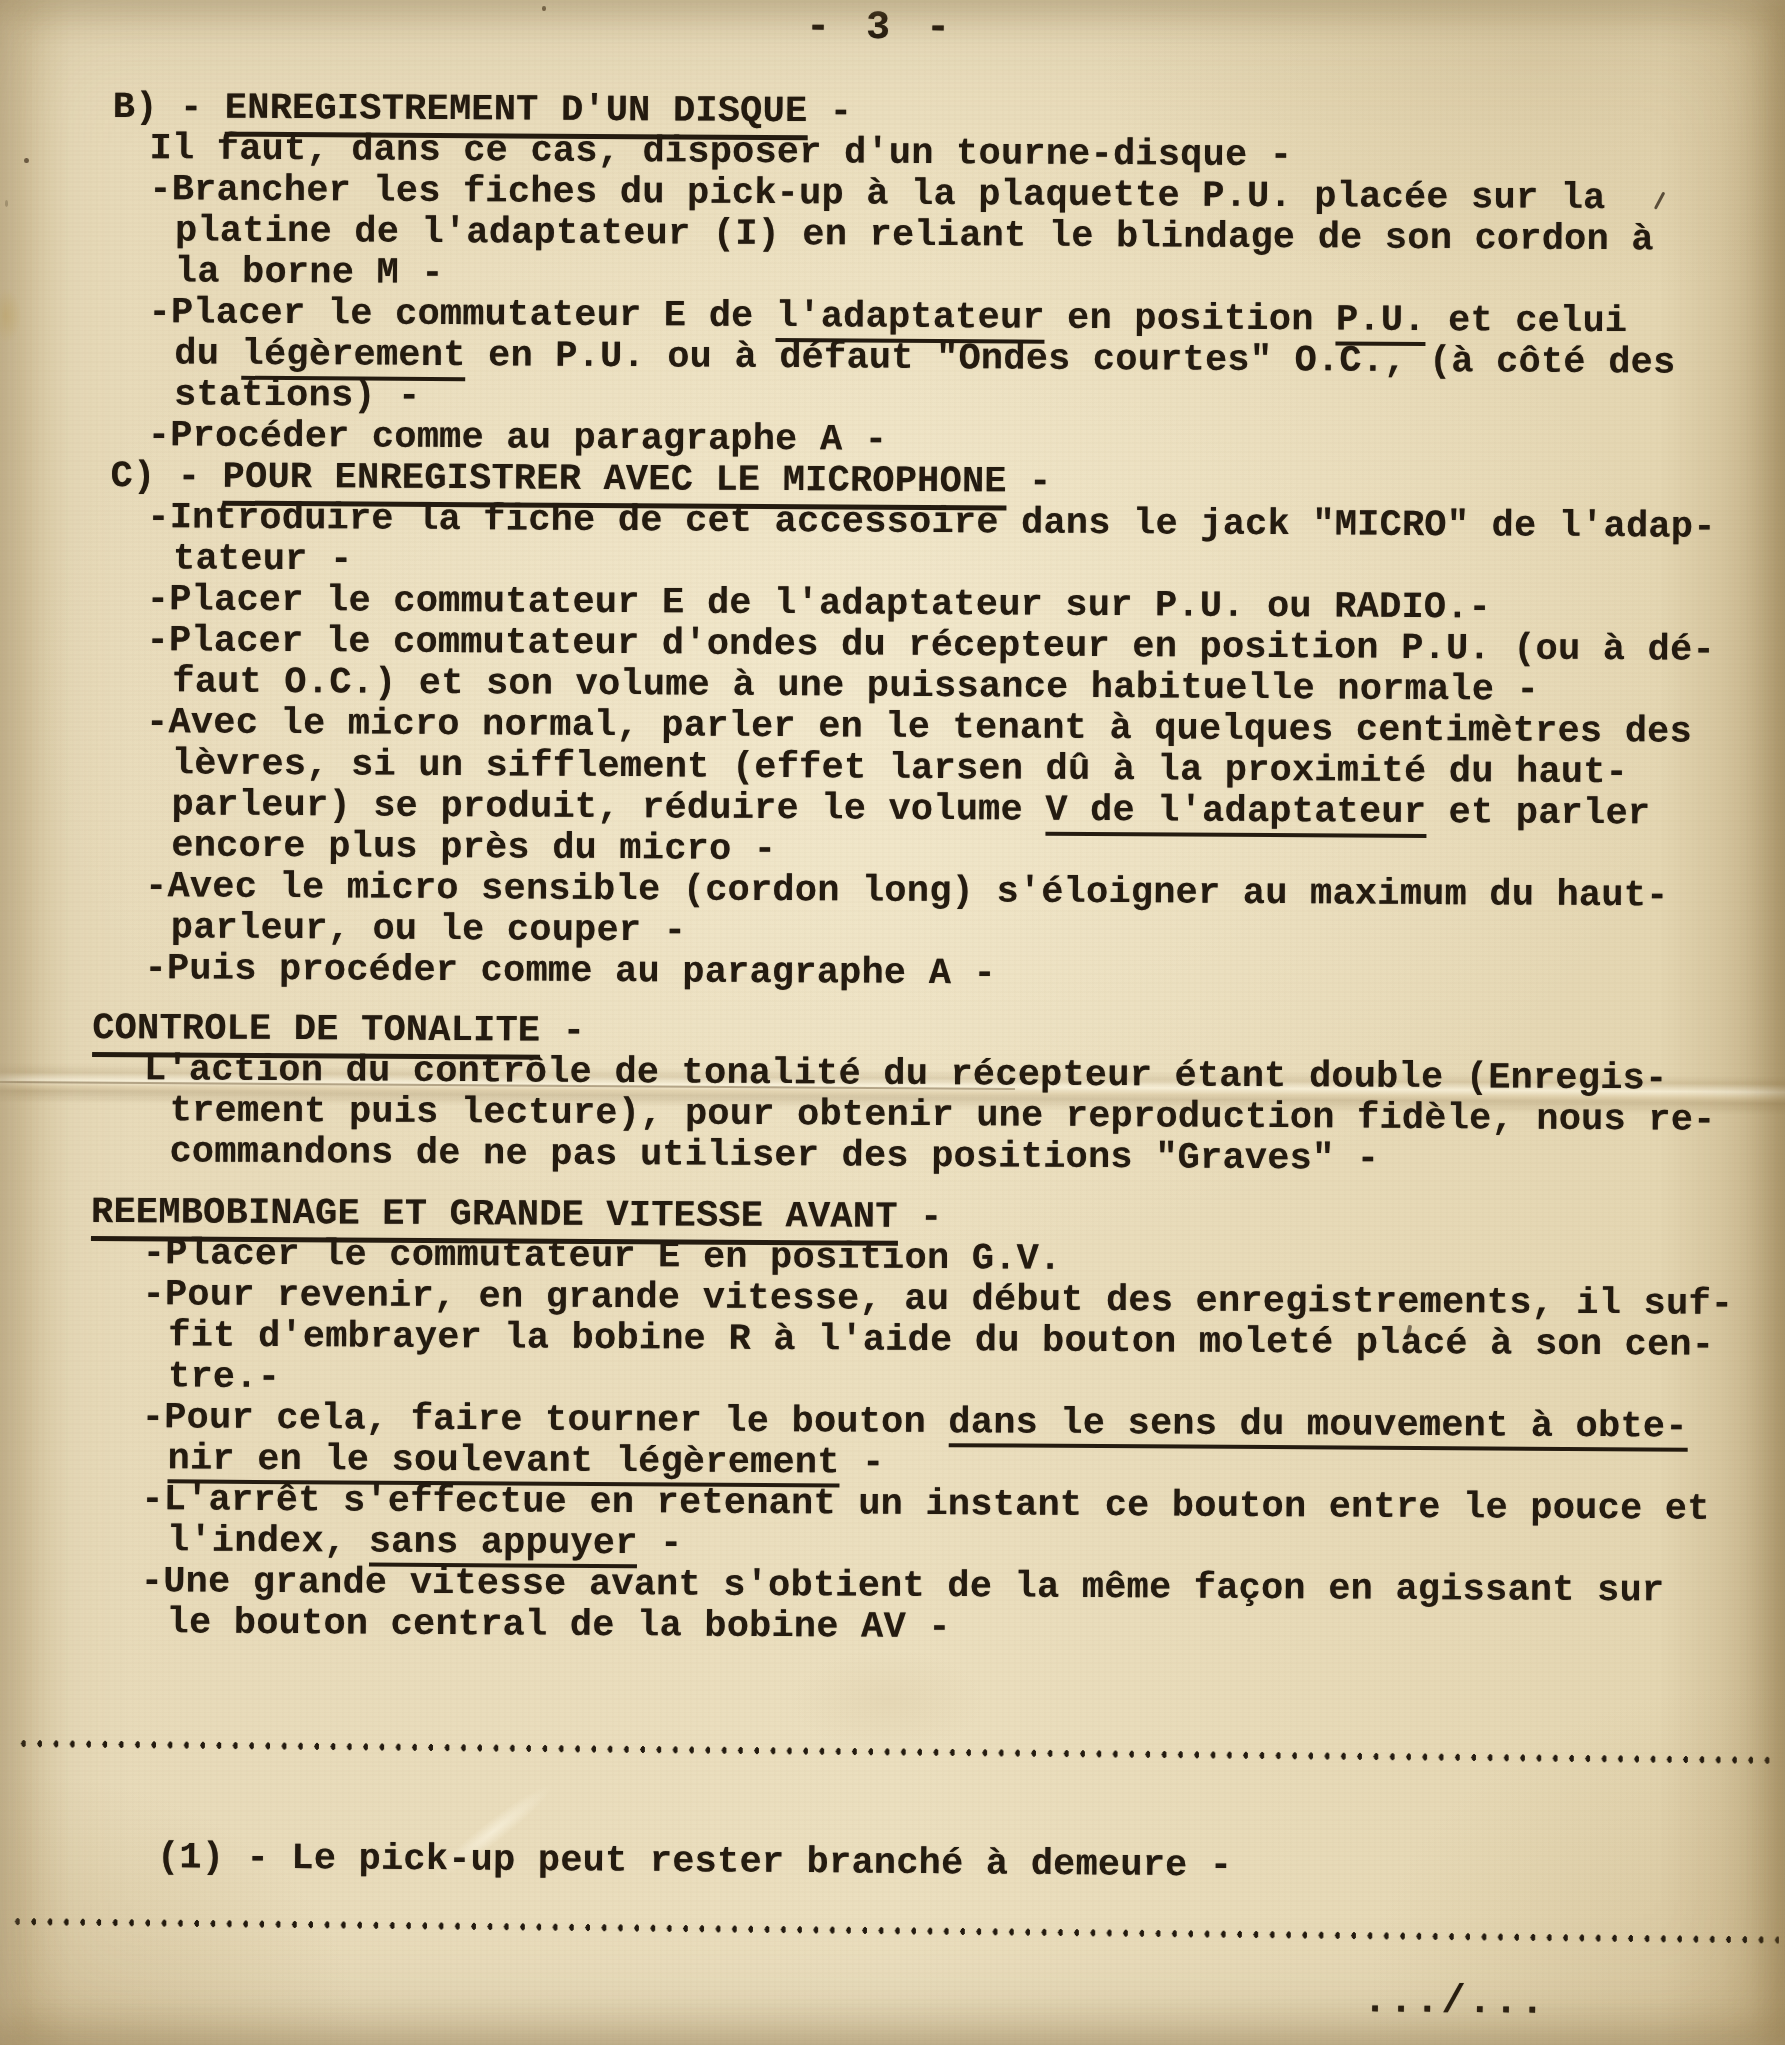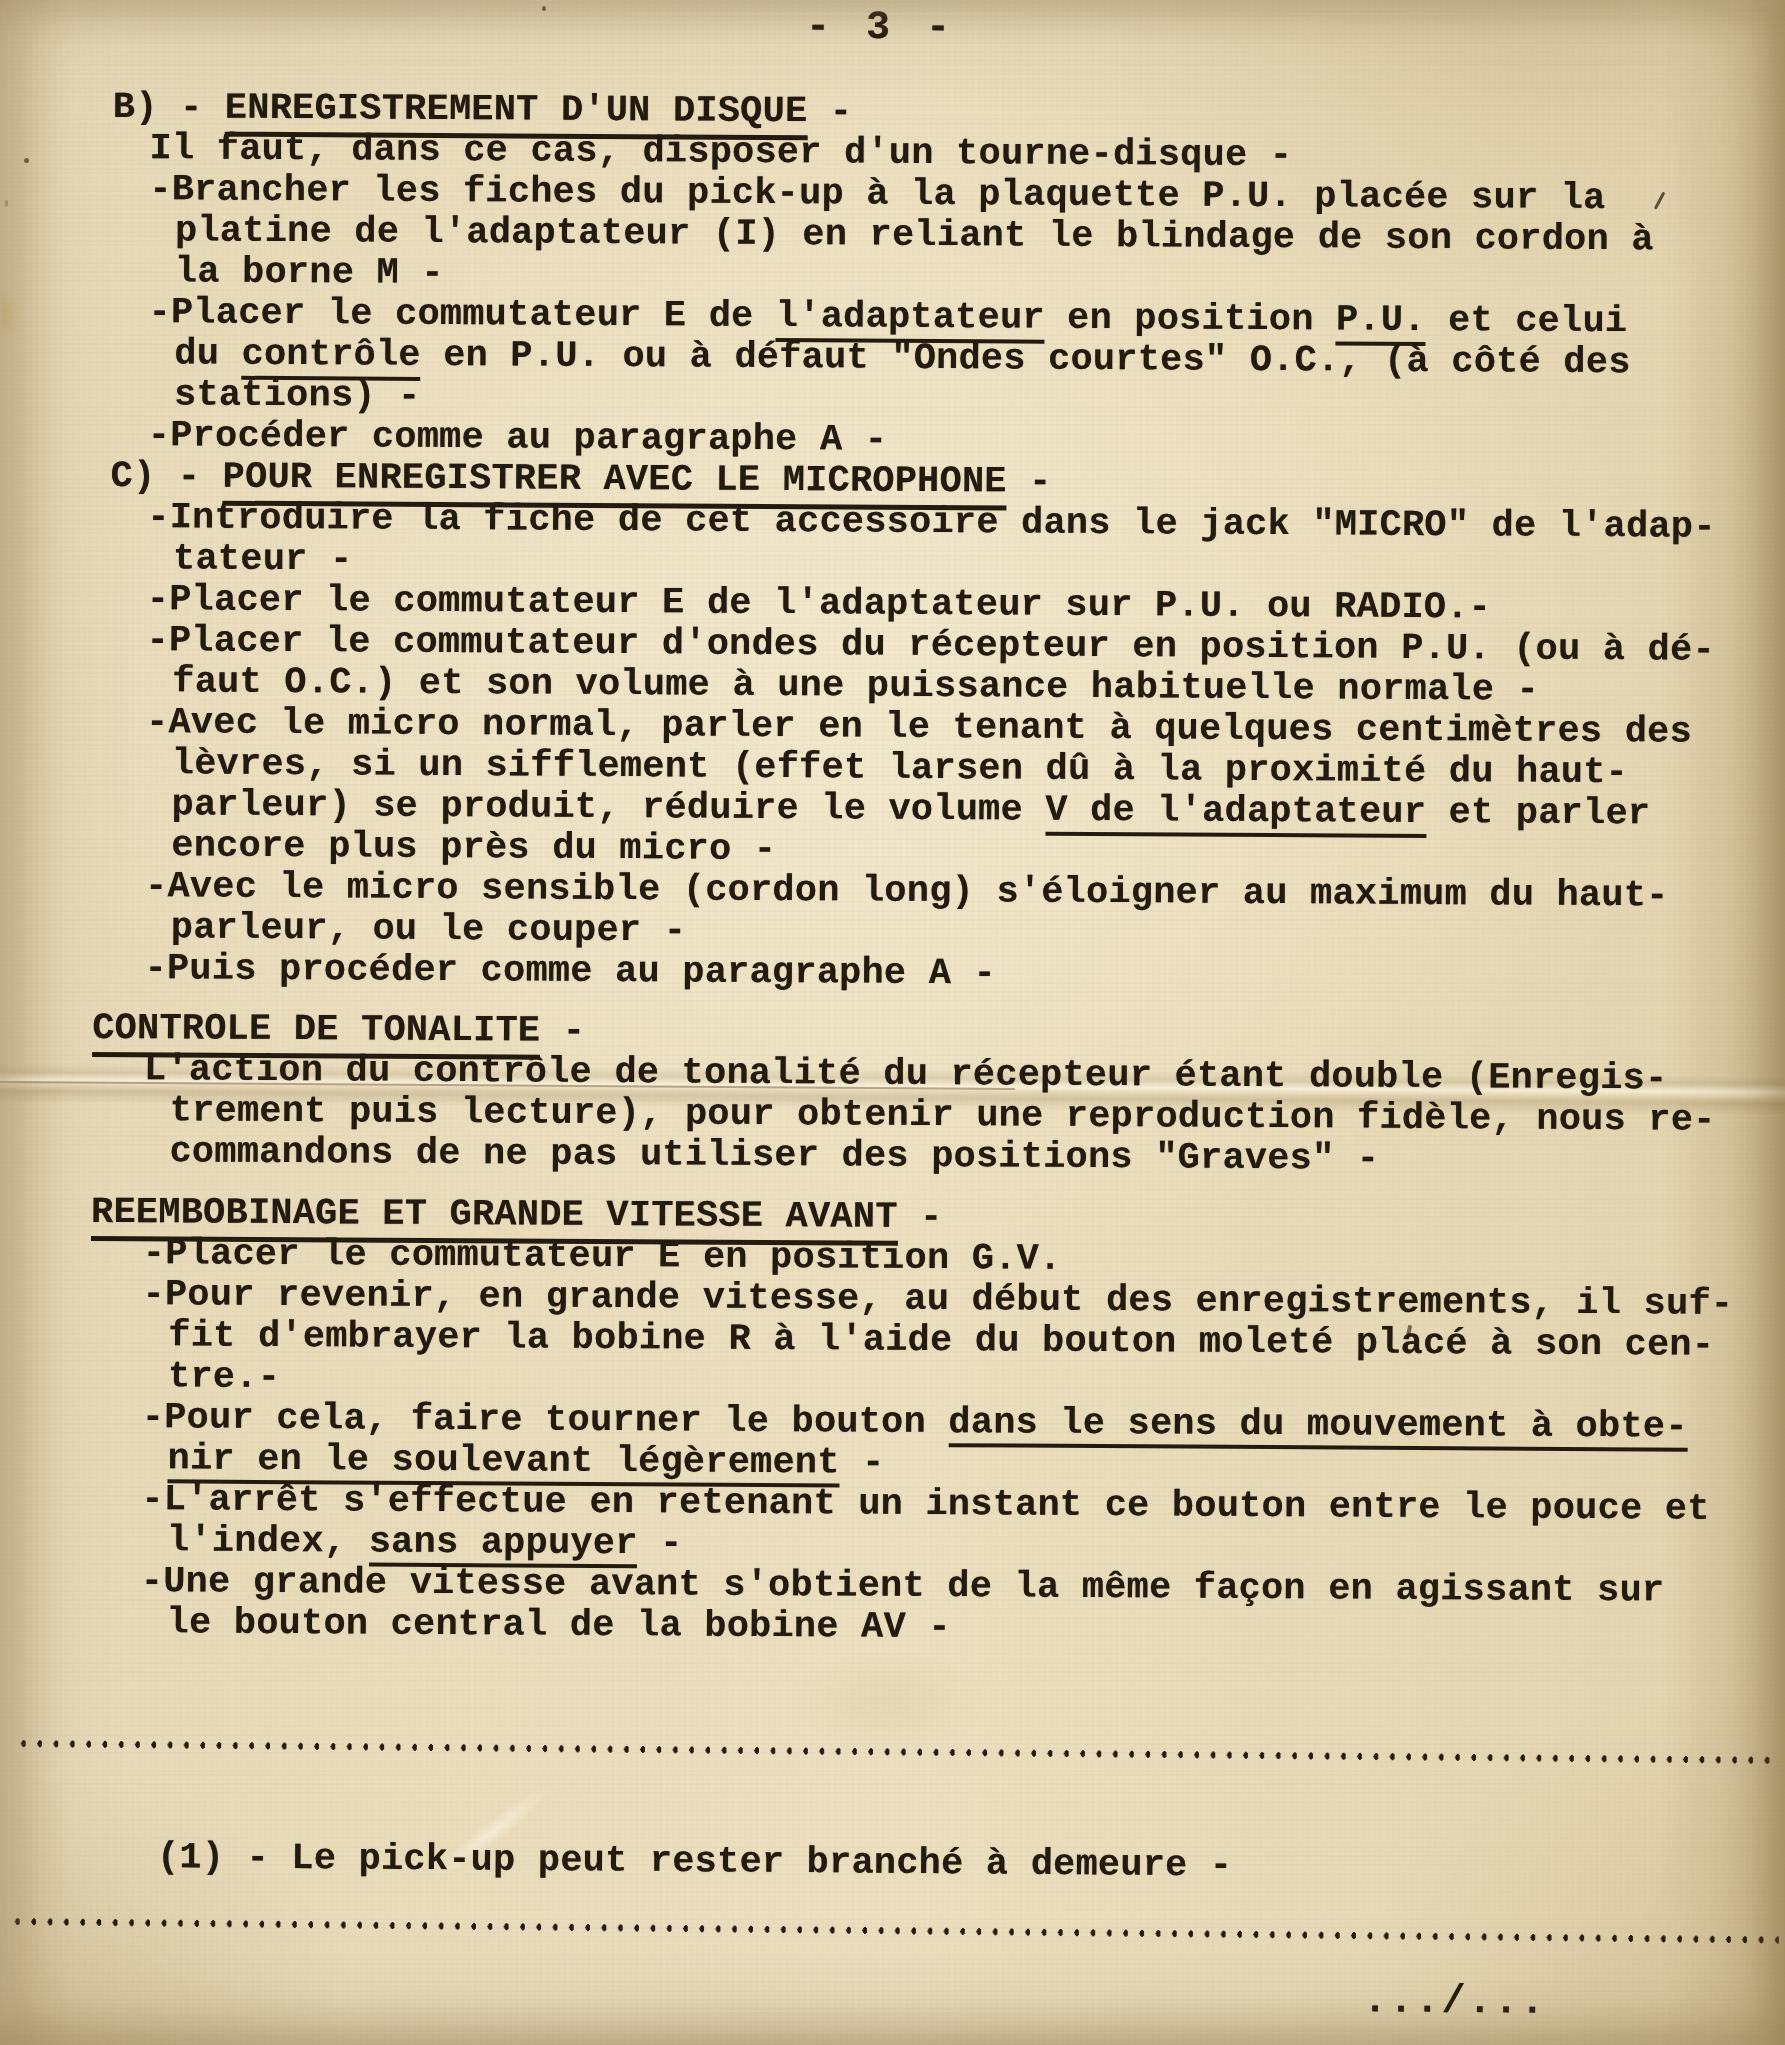--- a/index.html
+++ b/index.html
@@ -131,21 +131,21 @@
 <main>
   <div id="page-number" class="typed">- 3 -</div>
 
   <div id="text-column" class="typed">
       <div class="ln section"><span>B) - </span><span class="u">ENREGISTREMENT D'UN DISQUE</span><span> -</span></div>
       <div class="ln para"><span>Il faut, dans ce cas, disposer d'un tourne-disque -</span></div>
       <div class="ln item"><span>-Brancher les fiches du pick-up à la plaquette P.U. placée sur la</span></div>
       <div class="ln cont"><span>platine de l'adaptateur (I) en reliant le blindage de son cordon à</span></div>
       <div class="ln cont"><span>la borne M -</span></div>
       <div class="ln item"><span>-Placer le commutateur E de </span><span class="u">l'adaptateur</span><span> en position </span><span class="u">P.U.</span><span> et celui</span></div>
-      <div class="ln cont"><span>du </span><span class="u">contrôle</span><span> en P.U. ou à défaut "Ondes courtes" O.C., (à côté des</span></div>
+      <div class="ln cont"><span>du </span><span class="u">légèrement</span><span> en P.U. ou à défaut "Ondes courtes" O.C., (à côté des</span></div>
       <div class="ln cont"><span>stations) -</span></div>
       <div class="ln item"><span>-Procéder comme au paragraphe A -</span></div>
       <div class="ln section"><span>C) - </span><span class="u">POUR ENREGISTRER AVEC LE MICROPHONE</span><span> -</span></div>
       <div class="ln item"><span>-Introduire la fiche de cet accessoire dans le jack "MICRO" de l'adap-</span></div>
       <div class="ln cont"><span>tateur -</span></div>
       <div class="ln item"><span>-Placer le commutateur E de l'adaptateur sur P.U. ou RADIO.-</span></div>
       <div class="ln item"><span>-Placer le commutateur d'ondes du récepteur en position P.U. (ou à dé-</span></div>
       <div class="ln cont"><span>faut O.C.) et son volume à une puissance habituelle normale -</span></div>
       <div class="ln item"><span>-Avec le micro normal, parler en le tenant à quelques centimètres des</span></div>
       <div class="ln cont"><span>lèvres, si un sifflement (effet larsen dû à la proximité du haut-</span></div>

